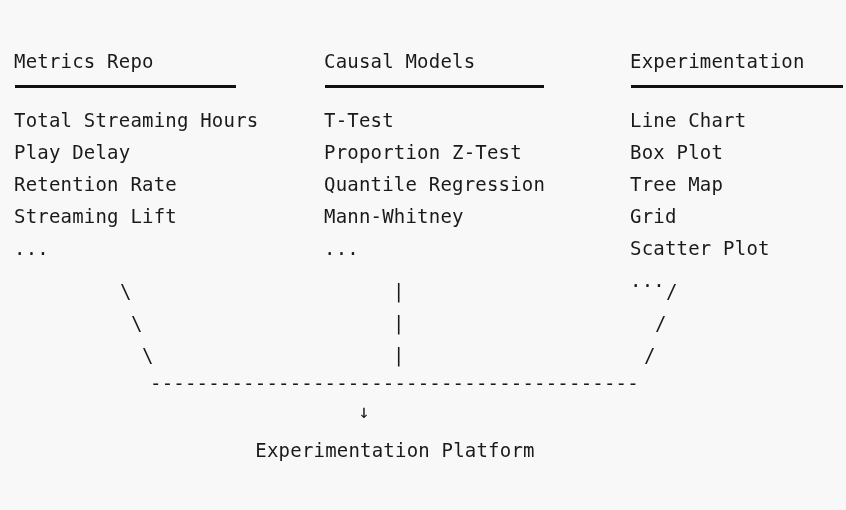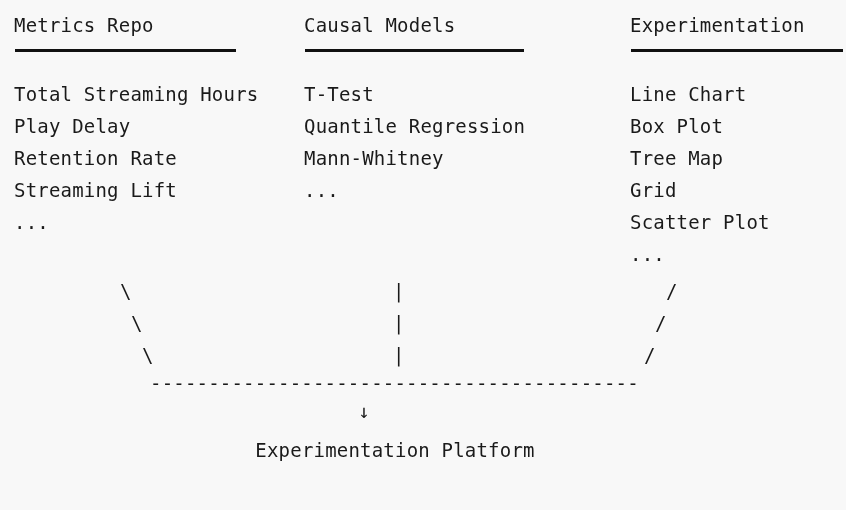--- a/index.html
+++ b/index.html
@@ -20,49 +20,50 @@
     height: 510px;
     background: #f8f8f8;
   }
 
   
   .column {
     position: absolute;
     top: 12px;
   }
   .col-1 { left: 14px; }
-  .col-2 { left: 304px; }
+  .col-2 { left: 324px; }
   .col-3 { left: 630px; }
 
   .col-title {
     font-size: 19px;
     line-height: 26px;
     letter-spacing: 0.2px;
     white-space: pre;
+    margin-top: 36px;
   }
   .col-rule {
     height: 26px;
     display: block;
     position: relative;
   }
   .col-rule::after {
     content: "";
     position: absolute;
     left: 1px;
     top: 11px;
     height: 3px;
     background: #111;
     display: block;
   }
   .col-1 .col-rule::after { width: 221px; }
   .col-2 .col-rule::after { width: 219px; }
   .col-3 .col-rule::after { width: 212px; }
 
   .col-items {
-    margin-top: 14px;
+    margin-top: 4px;
   }
   .col-item {
     font-size: 19px;
     line-height: 32px;
     letter-spacing: 0.2px;
     white-space: pre;
   }
   .col-ellipsis {
     font-size: 19px;
     line-height: 32px;
@@ -136,20 +137,21 @@
       <div class="col-item">Streaming Lift</div>
       <div class="col-ellipsis">...</div>
     </div>
   </div>
 
   <div class="column col-2">
     <div class="col-title">Causal Models</div>
     <div class="col-rule"></div>
     <div class="col-items">
       <div class="col-item">T-Test</div>
+      <div class="col-item">Proportion Z-Test</div>
       <div class="col-item">Quantile Regression</div>
       <div class="col-item">Mann-Whitney</div>
       <div class="col-ellipsis">...</div>
     </div>
   </div>
 
   <div class="column col-3">
     <div class="col-title">Experimentation</div>
     <div class="col-rule"></div>
     <div class="col-items">

